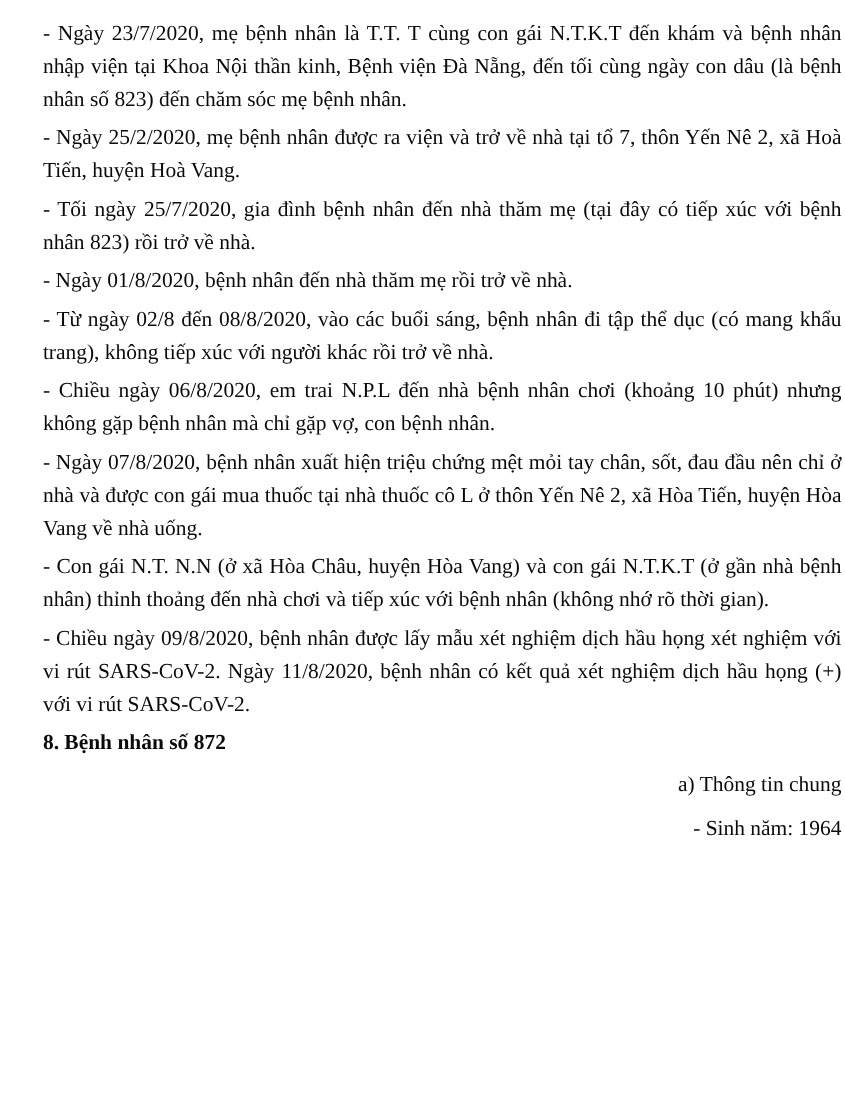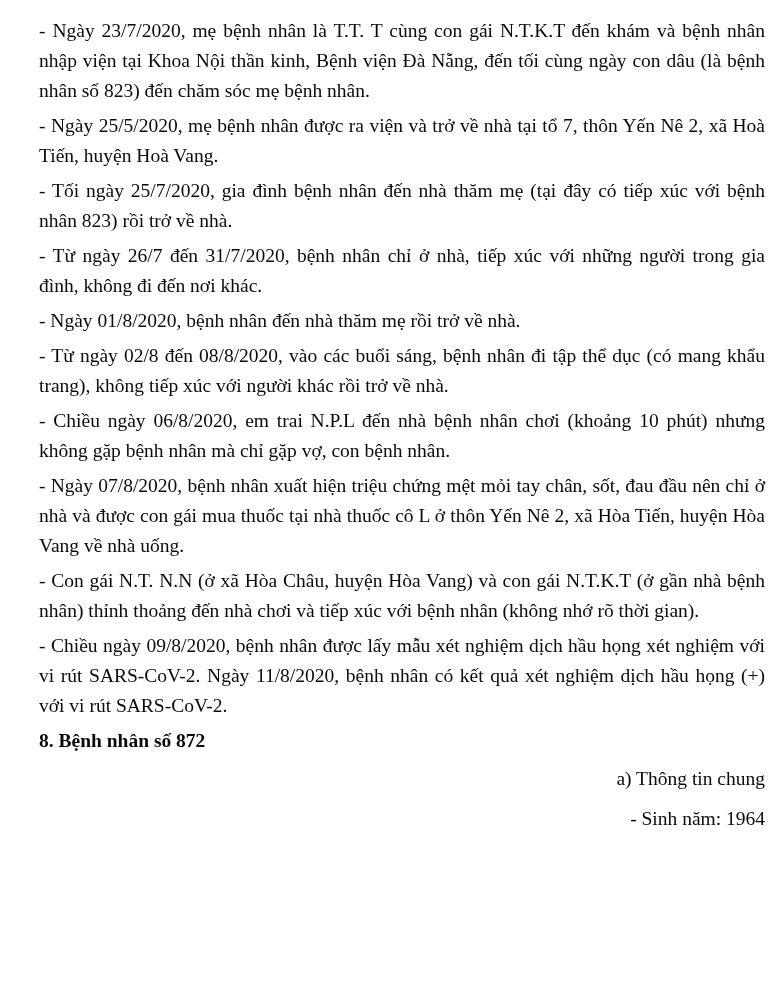--- a/index.html
+++ b/index.html
@@ -35,23 +35,22 @@
     white-space: pre-wrap;
     text-align: right;
   }
 </style>
 </head>
 <body>
 
 <div class="page">
   <div class="timeline">
     <p>- Ngày 23/7/2020, mẹ bệnh nhân là T.T. T cùng con gái N.T.K.T đến khám và bệnh nhân nhập viện tại Khoa Nội thần kinh, Bệnh viện Đà Nẵng, đến tối cùng ngày con dâu (là bệnh nhân số 823) đến chăm sóc mẹ bệnh nhân.</p>
-    <p>- Ngày 25/5/2020, mẹ bệnh nhân được ra viện và trở về nhà tại tổ 7, thôn Yến Nê 2, xã Hoà Tiến, huyện Hoà Vang.</p>
+    <p>- Ngày 25/2/2020, mẹ bệnh nhân được ra viện và trở về nhà tại tổ 7, thôn Yến Nê 2, xã Hoà Tiến, huyện Hoà Vang.</p>
     <p>- Tối ngày 25/7/2020, gia đình bệnh nhân đến nhà thăm mẹ (tại đây có tiếp xúc với bệnh nhân 823) rồi trở về nhà.</p>
-    <p>- Từ ngày 26/7 đến 31/7/2020, bệnh nhân chỉ ở nhà, tiếp xúc với những người trong gia đình, không đi đến nơi khác.</p>
     <p>- Ngày 01/8/2020, bệnh nhân đến nhà thăm mẹ rồi trở về nhà.</p>
     <p>- Từ ngày 02/8 đến 08/8/2020, vào các buổi sáng, bệnh nhân đi tập thể dục (có mang khẩu trang), không tiếp xúc với người khác rồi trở về nhà.</p>
     <p>- Chiều ngày 06/8/2020, em trai N.P.L đến nhà bệnh nhân chơi (khoảng 10 phút) nhưng không gặp bệnh nhân mà chỉ gặp vợ, con bệnh nhân.</p>
     <p>- Ngày 07/8/2020, bệnh nhân xuất hiện triệu chứng mệt mỏi tay chân, sốt, đau đầu nên chỉ ở nhà và được con gái mua thuốc tại nhà thuốc cô L ở thôn Yến Nê 2, xã Hòa Tiến, huyện Hòa Vang về nhà uống.</p>
     <p>- Con gái N.T. N.N (ở xã Hòa Châu, huyện Hòa Vang) và con gái N.T.K.T (ở gần nhà bệnh nhân) thỉnh thoảng đến nhà chơi và tiếp xúc với bệnh nhân (không nhớ rõ thời gian).</p>
     <p>- Chiều ngày 09/8/2020, bệnh nhân được lấy mẫu xét nghiệm dịch hầu họng xét nghiệm với vi rút SARS-CoV-2. Ngày 11/8/2020, bệnh nhân có kết quả xét nghiệm dịch hầu họng (+) với vi rút SARS-CoV-2.</p>
   </div>
 
   <div>
     <p class="section-heading">8. Bệnh nhân số 872</p>

